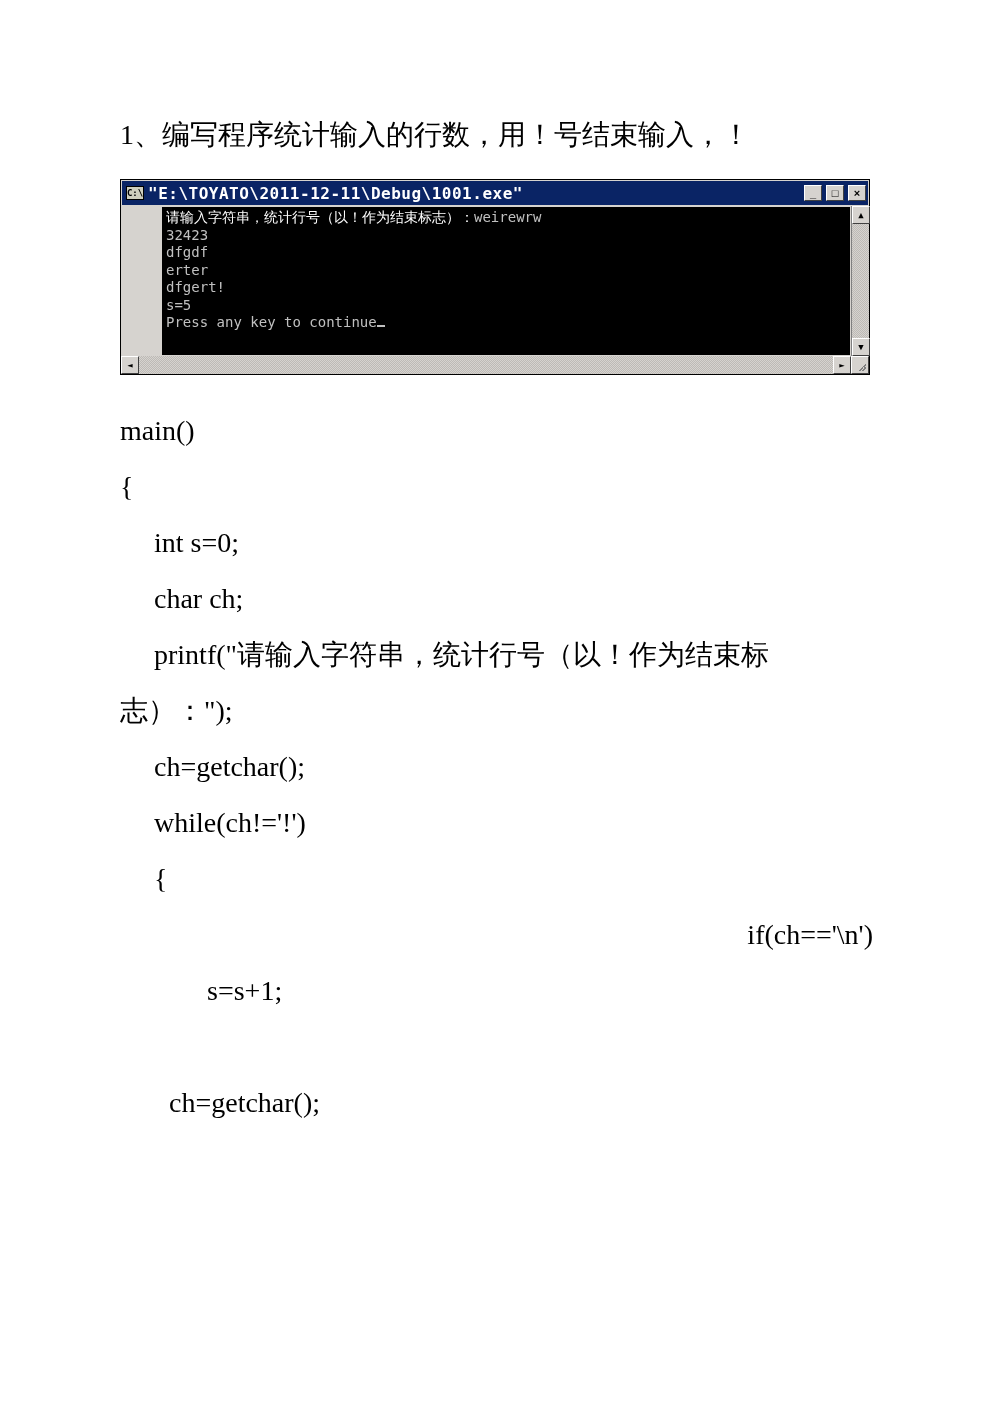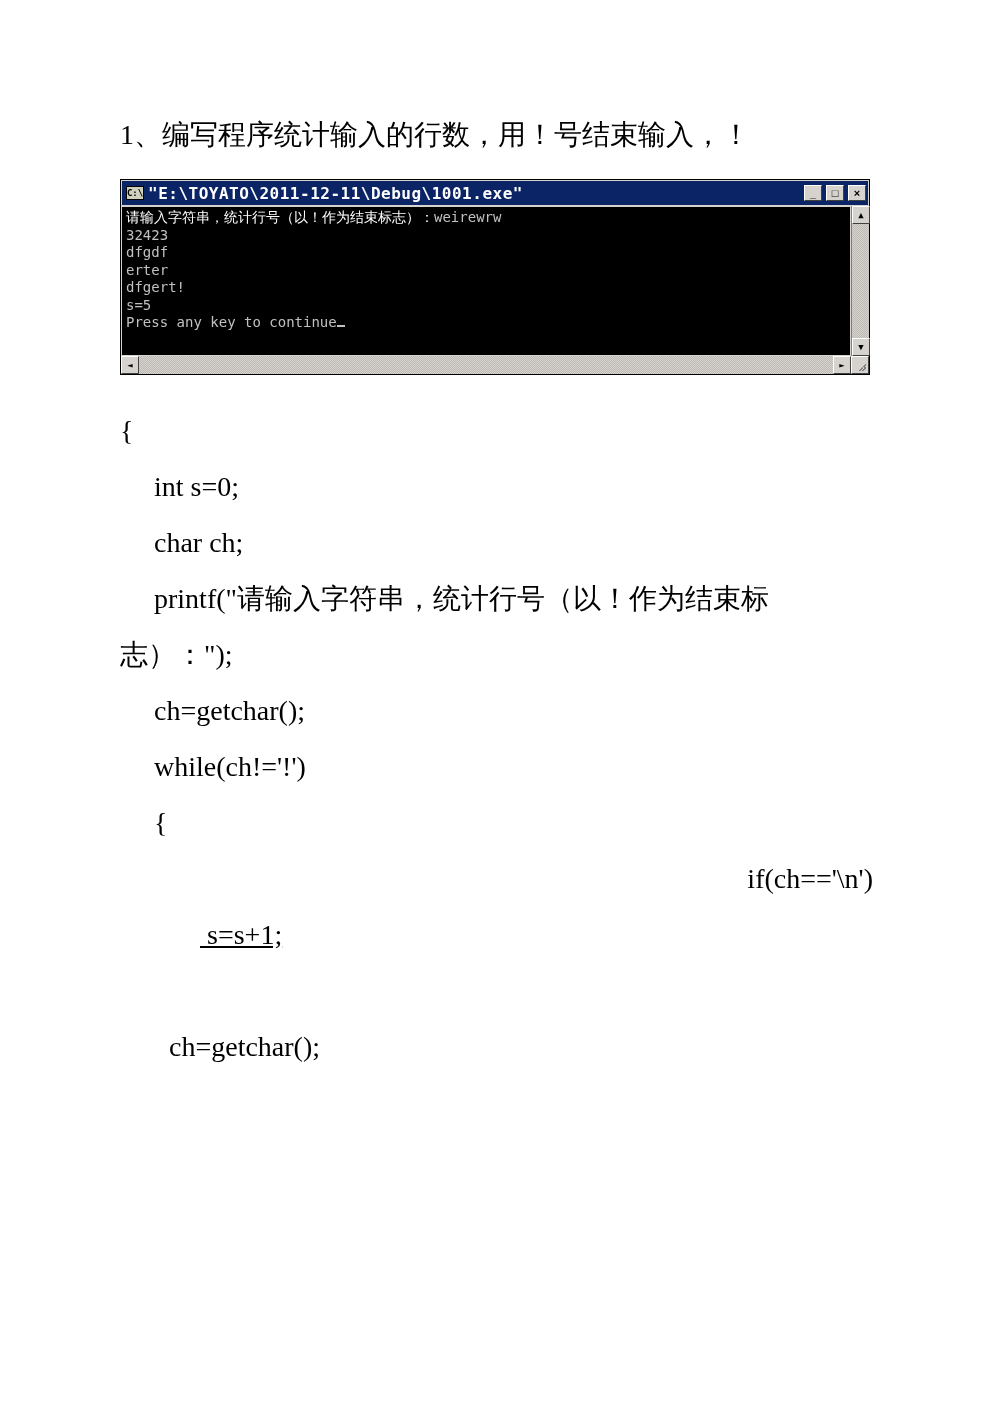--- a/index.html
+++ b/index.html
@@ -65,20 +65,21 @@
     justify-content: center;
     font-size: 11px;
     line-height: 1;
     font-weight: bold;
     color: #000;
     font-family: Arial, sans-serif;
   }
   .console-body-wrap {
     display: flex;
     background: #ec4899;
+    margin-left: 40px;
   }
   .console-body {
     flex: 1;
     background: #000;
     color: #c0c0c0;
     font-size: 14px;
     line-height: 1.25;
     padding: 2px 4px;
     white-space: pre;
     border: 1px solid #d6d3cf;
@@ -151,21 +152,21 @@
       linear-gradient(135deg, transparent 60%, #808080 60% 70%, transparent 70% 75%, #808080 75% 85%, transparent 85%);
   }
   .code-block {
     font-family: "Times New Roman", "SimSun", serif;
     font-size: 28px;
     line-height: 2.0;
   }
   .code-line { white-space: pre; }
   .i1 { padding-left: 34px; }
   .i2 { padding-left: 68px; text-align: right; }
-  .i2b { padding-left: 80px; text-decoration: underline; }
+  .i2b { padding-left: 80px; }
   .i1b { padding-left: 42px; }
   .cursor {
     display: inline-block;
     width: 8px;
     height: 2px;
     background: #c0c0c0;
     vertical-align: baseline;
   }
 </style>
 </head>
@@ -200,20 +201,21 @@
   </div>
   <div class="hscroll-row">
     <div class="arrow">◄</div>
     <div class="track"></div>
     <div class="arrow">►</div>
     <div class="grip"></div>
   </div>
 </div>
 
 <div class="code-block">
+  <div class="code-line">main()</div>
   <div class="code-line">{</div>
   <div class="code-line i1">int s=0;</div>
   <div class="code-line i1">char ch;</div>
   <div class="code-line i1">printf("请输入字符串，统计行号（以！作为结束标</div>
   <div class="code-line">志）：");</div>
   <div class="code-line i1">ch=getchar();</div>
   <div class="code-line i1">while(ch!='!')</div>
   <div class="code-line i1">{</div>
   <div class="code-line i2">if(ch=='\n')</div>
   <div class="code-line i2b"> s=s+1;</div>

